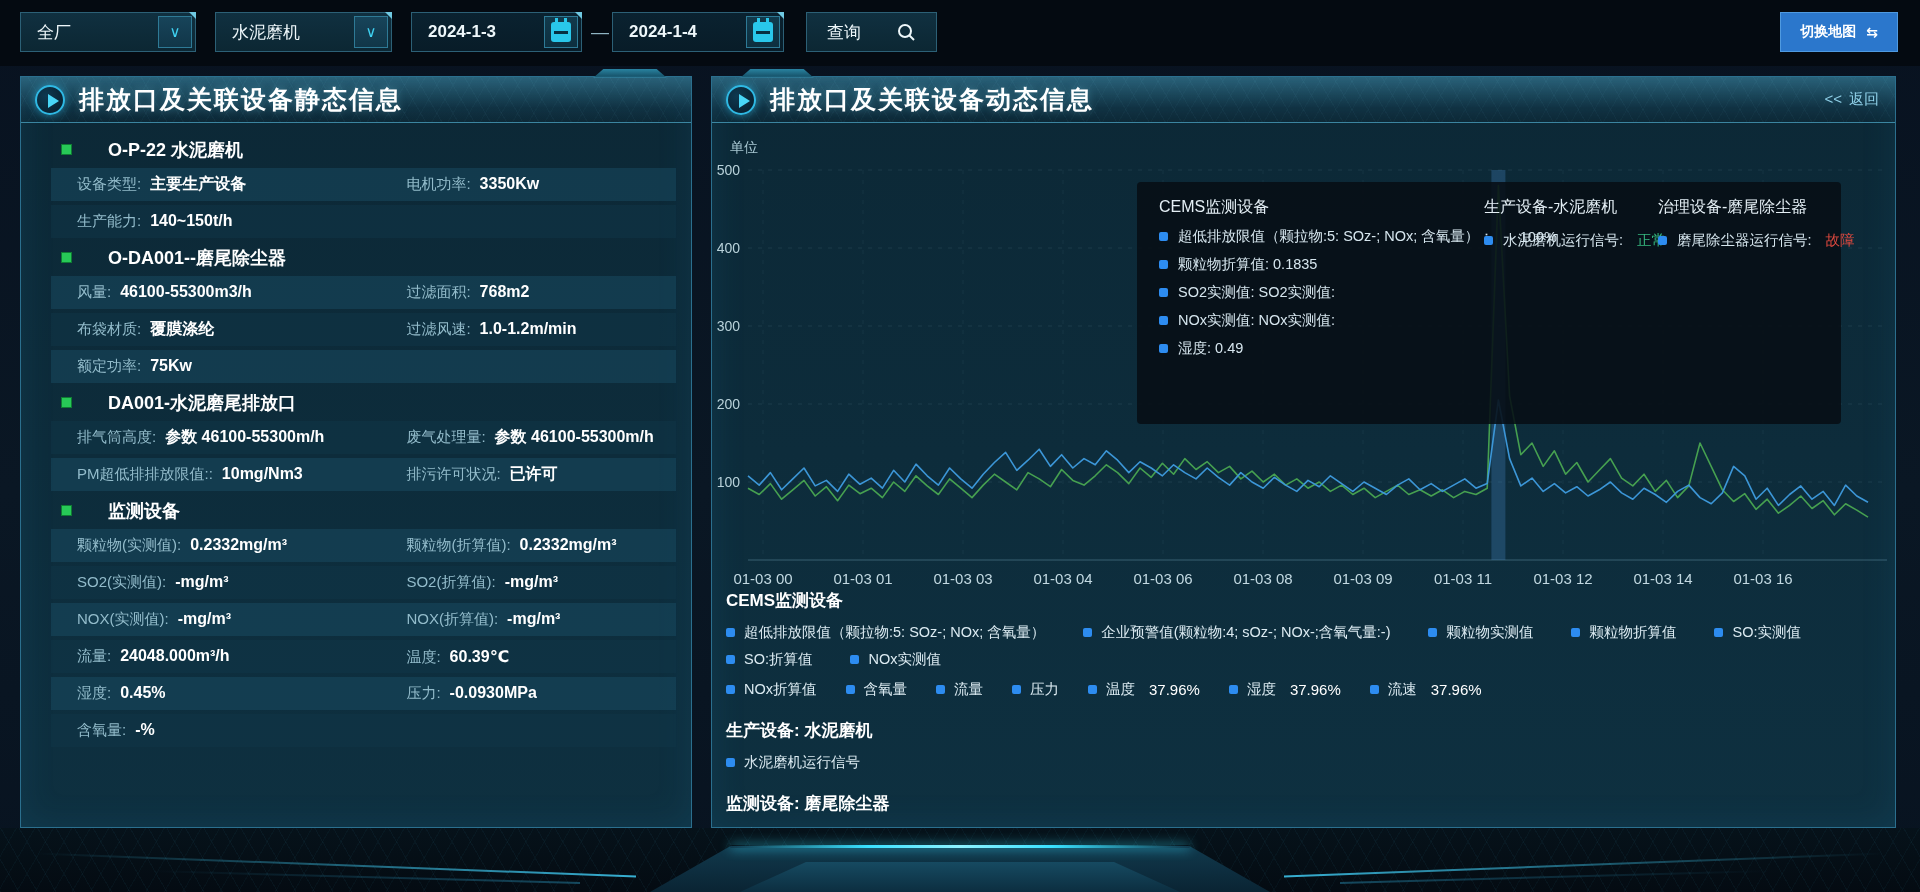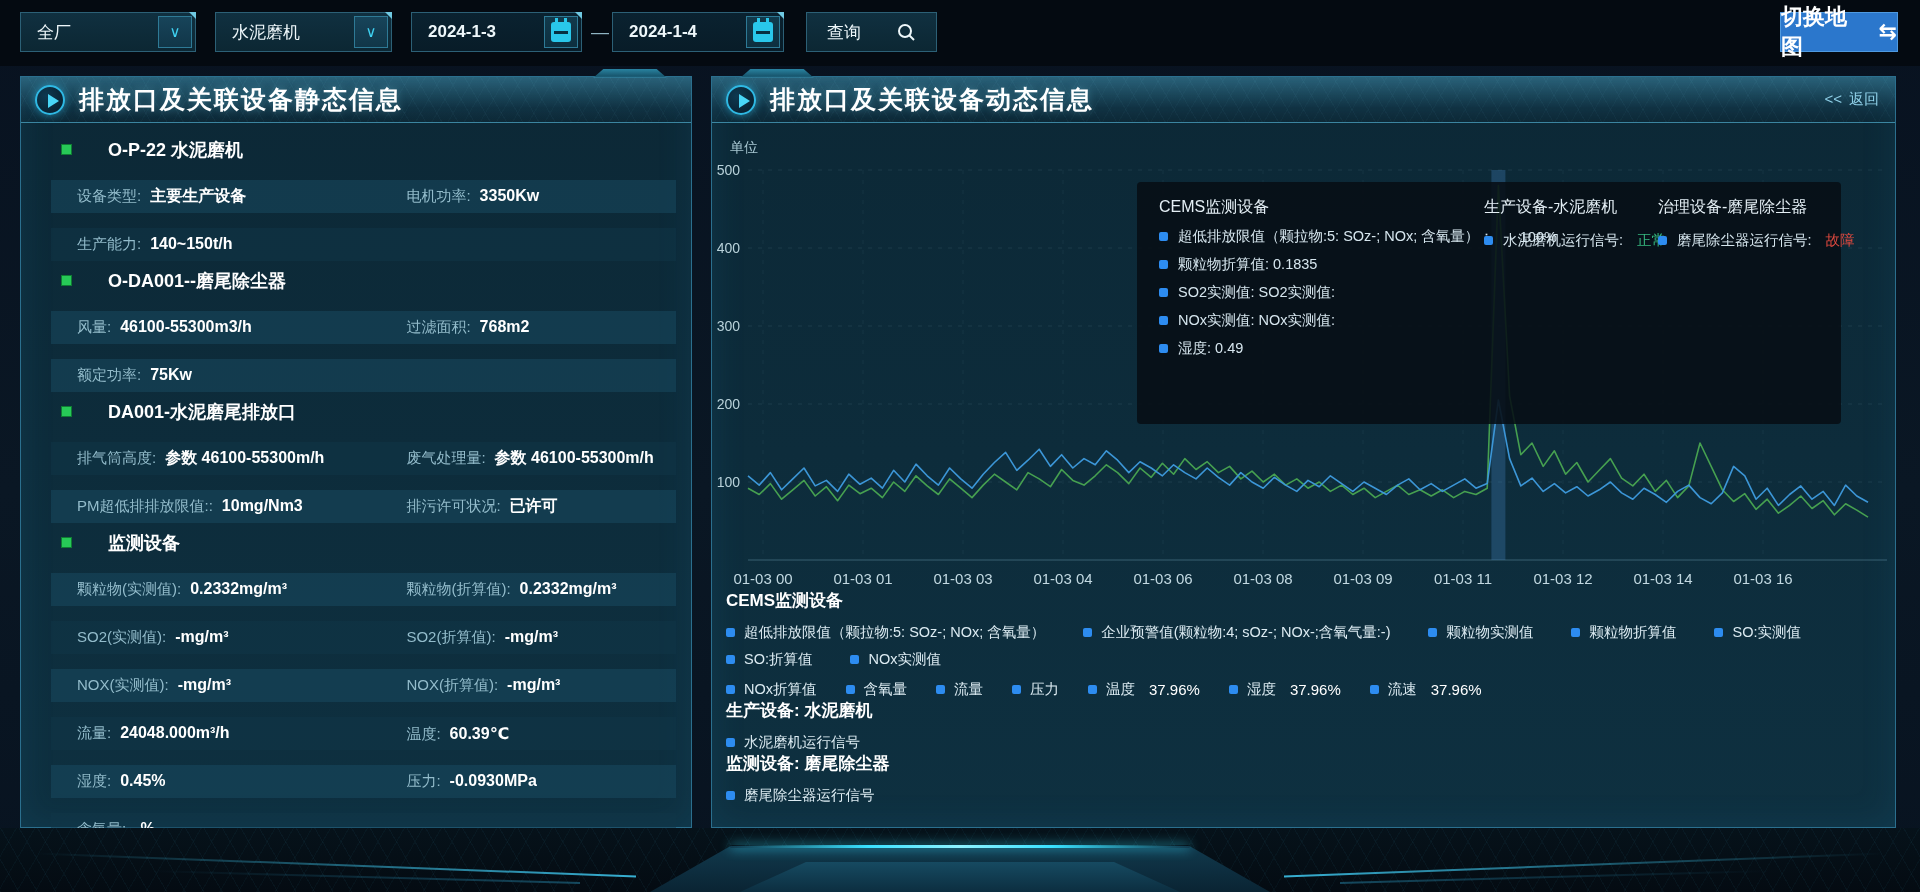--- a/index.html
+++ b/index.html
@@ -21,21 +21,21 @@
   .cal-btn { position:absolute; right:3px; top:3px; bottom:3px; width:34px; display:flex; align-items:center; justify-content:center;
              background:linear-gradient(180deg,#123a4c 0%,#0d2f3f 100%); border:1px solid #2e7a96; }
   .cal-glyph { position:relative; width:20px; height:20px; background:#29c7ea; border-radius:3px; }
   .cal-glyph::before { content:""; position:absolute; left:3px; right:3px; top:9px; height:3px; background:#063042; }
   .cal-glyph::after { content:""; position:absolute; top:-4px; left:4px; width:3px; height:5px; background:#29c7ea;
                       box-shadow:9px 0 0 #29c7ea; }
   .date-sep { position:absolute; top:22px; color:#8fb4c2; font-size:18px; }
   .query-btn { padding:0 20px; justify-content:space-between; width:131px; cursor:pointer; }
   .query-btn::after { display:none; }
   .switch-btn { position:absolute; top:12px; height:40px; display:flex; align-items:center; justify-content:center; gap:10px;
-                color:#fff; font-size:22px; font-weight:bold; border:1px solid #4f9ae0; cursor:pointer; }
+                color:#fff; font-size:14px; font-weight:bold; border:1px solid #4f9ae0; cursor:pointer; }
 
   
   .panel { position:absolute; top:76px; height:752px; border:1px solid #2b6f8e;
            background:linear-gradient(180deg,#0c2836 0%,#0d2d3d 45%,#0c2останов836 100%);
            background:linear-gradient(180deg,#0c2836 0%,#0e3040 100%);
            box-shadow:inset 0 0 34px rgba(32,120,160,.16); }
   .panel-notch { position:absolute; top:-8px; width:74px; height:9px; background:linear-gradient(180deg,#2c8fae,#155067);
                  clip-path:polygon(14% 0,86% 0,100% 100%,0 100%); opacity:.9; }
   .panel-header { position:relative; height:46px; display:flex; align-items:center; padding-left:14px;
                   background:linear-gradient(180deg,rgba(80,170,205,.42) 0%,rgba(40,100,130,.16) 70%,rgba(40,100,130,0) 100%);
@@ -50,21 +50,21 @@
                       border-top:7px solid transparent; border-bottom:7px solid transparent; }
   .panel-title { margin-left:14px; font-size:25px; font-weight:bold; letter-spacing:2px; color:#ffffff;
                  text-shadow:0 0 8px rgba(130,225,255,.35); }
   .back-link { position:absolute; right:16px; top:13px; color:#8fd0e8; font-size:15px; cursor:pointer; display:flex; gap:7px; }
 
   
   .rows { position:absolute; left:0; right:0; top:54px; }
   .section-row { display:flex; align-items:center; height:31px; margin:3px 0 3px 40px; }
   .bullet { width:11px; height:11px; background:#27c957; border:1px solid #0f7c34; flex:none; }
   .section-text { margin-left:36px; font-size:18px; font-weight:bold; color:#ffffff; }
-  .kv-row { display:flex; align-items:center; height:33px; margin:15px 15px 4px 30px; padding-left:26px;
+  .kv-row { display:flex; align-items:center; height:33px; margin:3px 15px 4px 30px; padding-left:26px;
             background:rgba(25,74,97,.52); }
   .kv-row.alt { background:rgba(16,53,72,.50); }
   .cell { display:flex; align-items:baseline; }
   .cell.c1 { width:55%; flex:none; }
   .lbl { color:#93bccb; font-size:15px; }
   .val { color:#ffffff; font-size:16px; font-weight:bold; margin-left:9px; }
 
   
   .chart-wrap { position:absolute; inset:0; }
   .unit-label { position:absolute; left:18px; top:62px; font-size:14px; color:#a9c8d3; }
@@ -83,21 +83,21 @@
 
   
   .legend-block { position:absolute; left:14px; right:18px; top:512px; }
   .lg-title { font-size:17px; font-weight:bold; color:#ffffff; }
   .lg-row { display:flex; flex-wrap:wrap; align-items:center; margin-top:11px; column-gap:38px; row-gap:8px; }
   .lg-row.tight { column-gap:29px; }
   .lg-item { display:flex; align-items:center; cursor:pointer; }
   .lg-bullet { width:9px; height:9px; border-radius:2px; background:#2d8cf0; margin-right:9px; flex:none; }
   .lg-label { font-size:14.5px; color:#dcebf2; white-space:nowrap; }
   .lg-value { font-size:15px; color:#ffffff; margin-left:14px; }
-  .lg-gap { }
+  .lg-gap { margin-top:20px; }
 
   
   .footer { position:absolute; left:0; bottom:0; width:100%; height:64px; overflow:hidden;
             background:linear-gradient(180deg,#06121a 0%,#040b12 100%); }
   .f-center { position:absolute; left:50%; bottom:0; transform:translateX(-50%); width:620px; height:46px;
               background:linear-gradient(180deg,#11394d 0%,#0a2433 100%);
               clip-path:polygon(0 100%,13% 0,87% 0,100% 100%); }
   .f-center-inner { position:absolute; left:50%; bottom:0; transform:translateX(-50%); width:440px; height:30px;
               background:linear-gradient(180deg,#164a61 0%,#0c2e40 100%);
               clip-path:polygon(0 100%,15% 0,85% 0,100% 100%); }
@@ -186,20 +186,30 @@
           <span class="section-text">O-DA001--磨尾除尘器</span>
         </div>
         <div class="kv-row">
           <div class="cell c1">
             <span class="lbl">风量:</span>
             <span class="val">46100-55300m3/h</span>
           </div>
           <div class="cell">
             <span class="lbl">过滤面积:</span>
             <span class="val">768m2</span>
+          </div>
+        </div>
+        <div class="kv-row alt">
+          <div class="cell c1">
+            <span class="lbl">布袋材质:</span>
+            <span class="val">覆膜涤纶</span>
+          </div>
+          <div class="cell">
+            <span class="lbl">过滤风速:</span>
+            <span class="val">1.0-1.2m/min</span>
           </div>
         </div>
         <div class="kv-row">
           <div class="cell c1">
             <span class="lbl">额定功率:</span>
             <span class="val">75Kw</span>
           </div>
         </div>
         <div class="section-row">
           <span class="bullet"></span>

